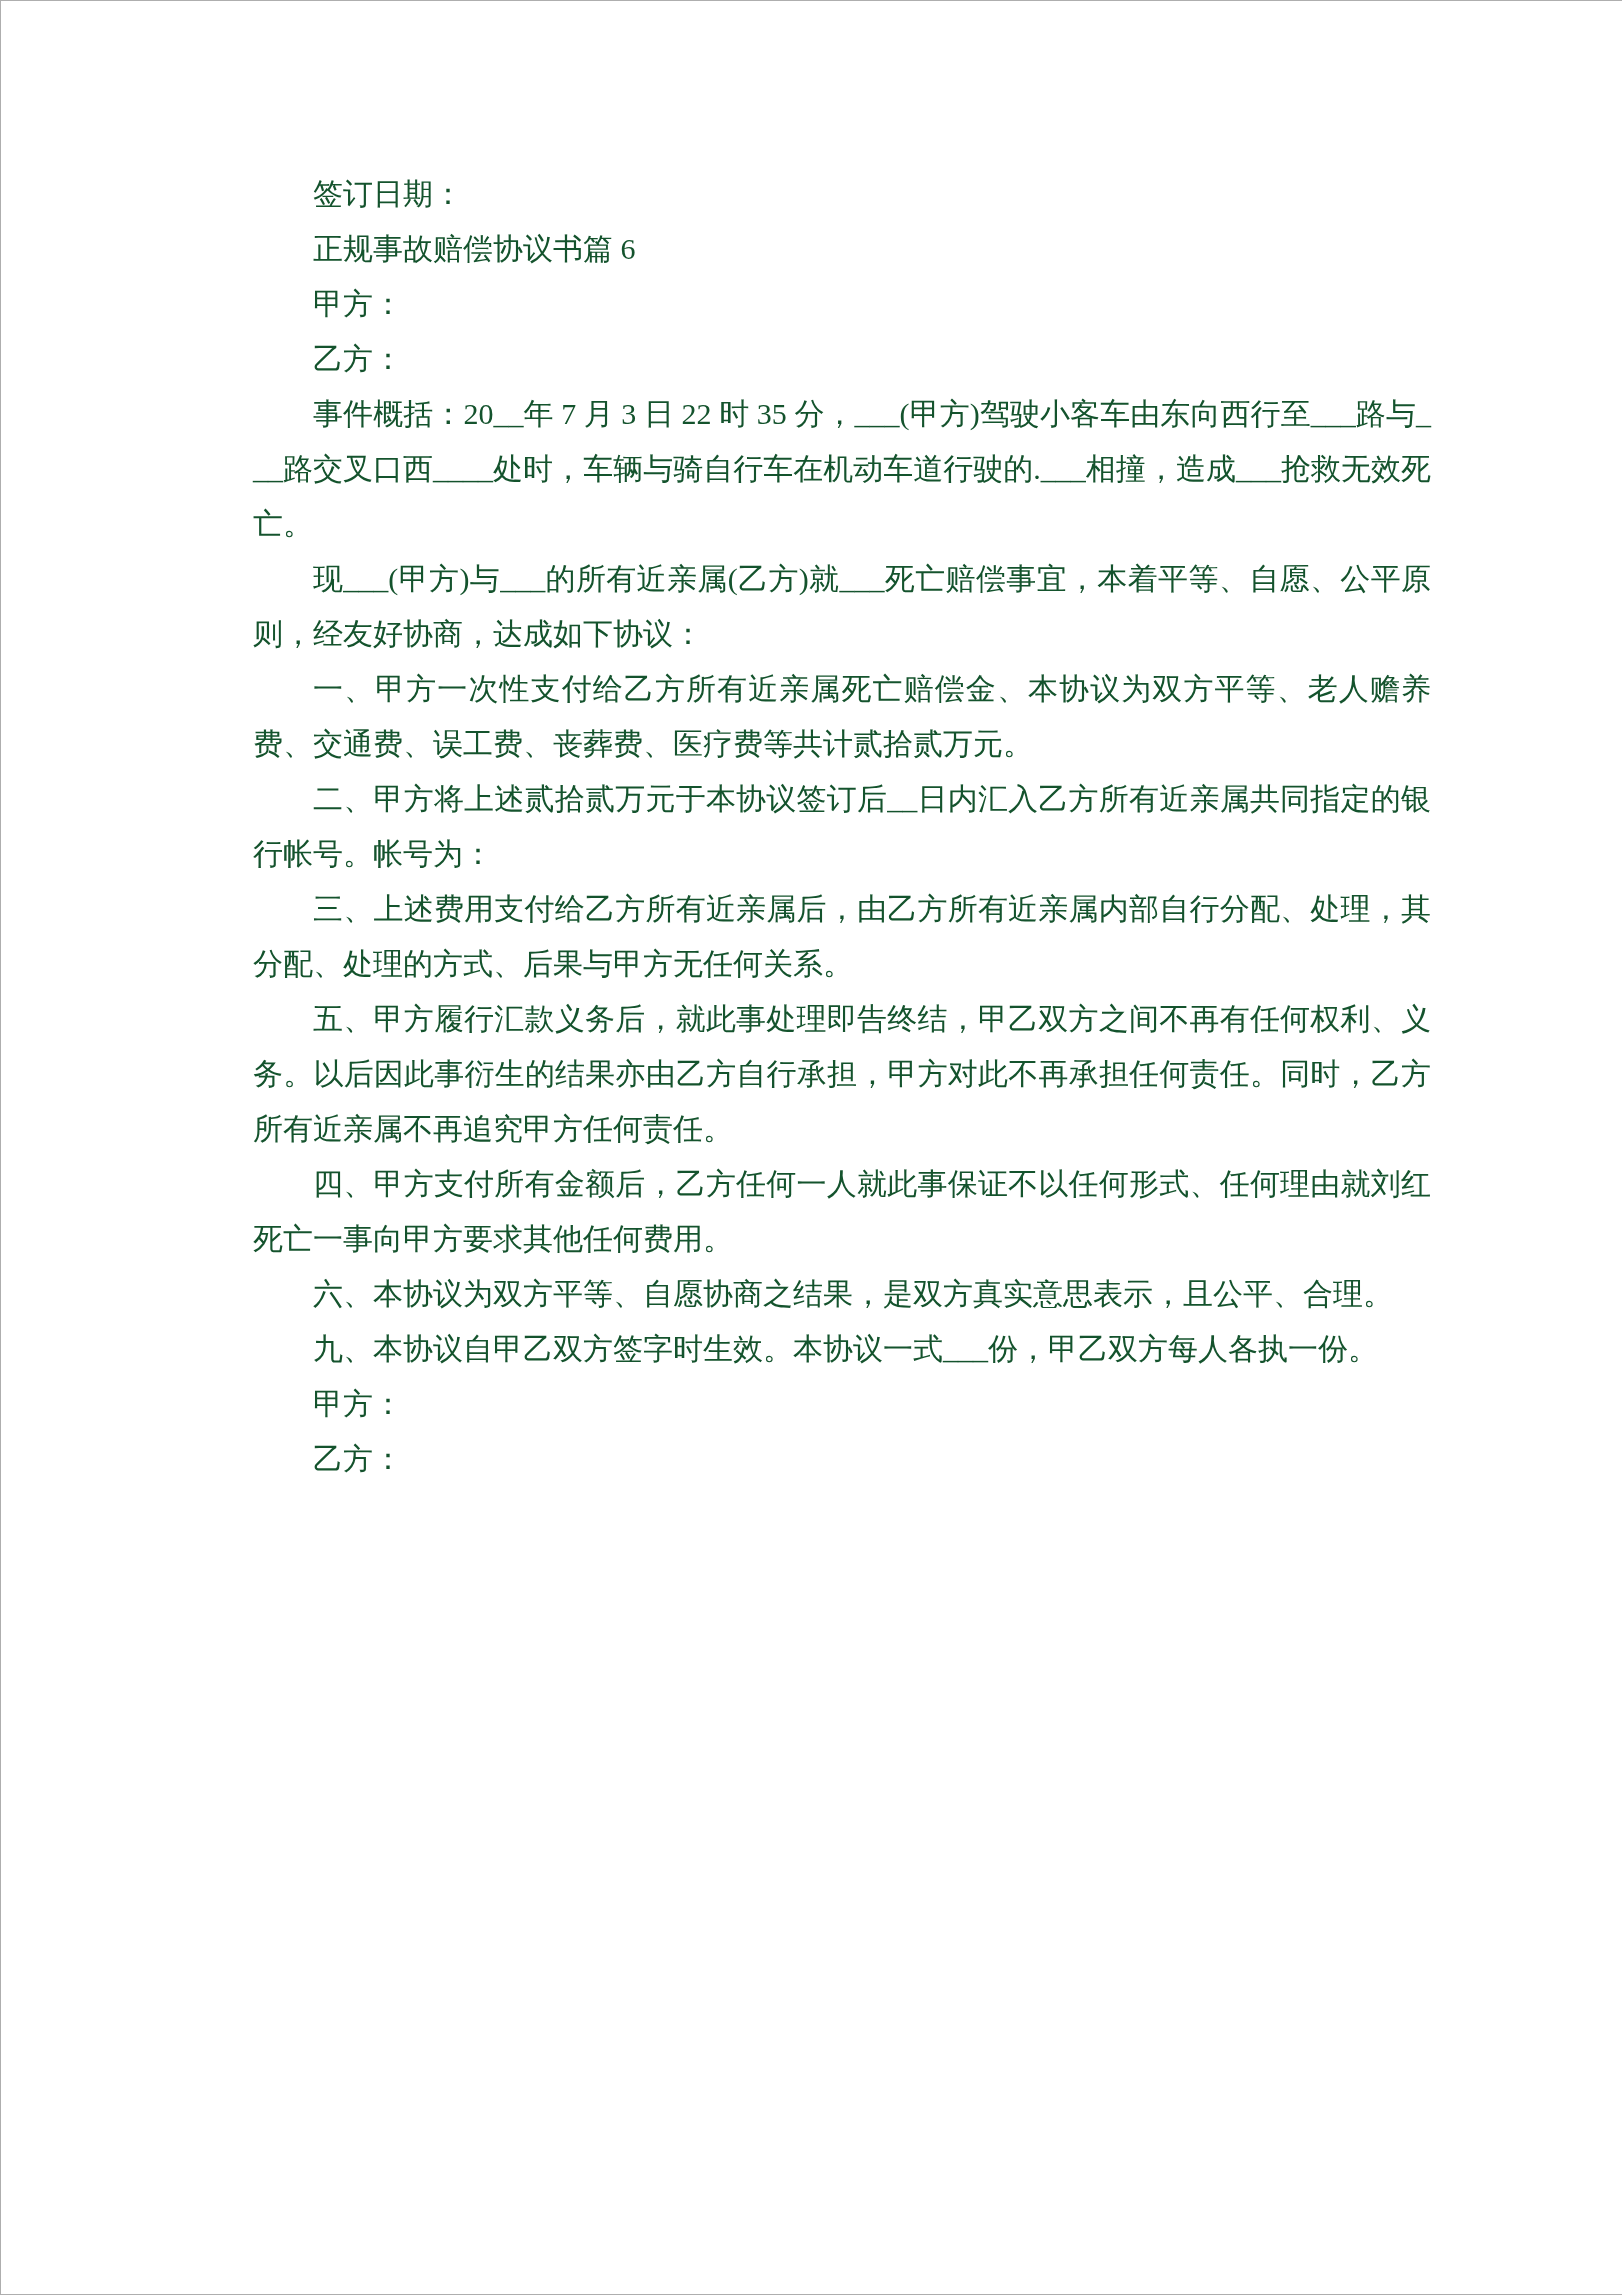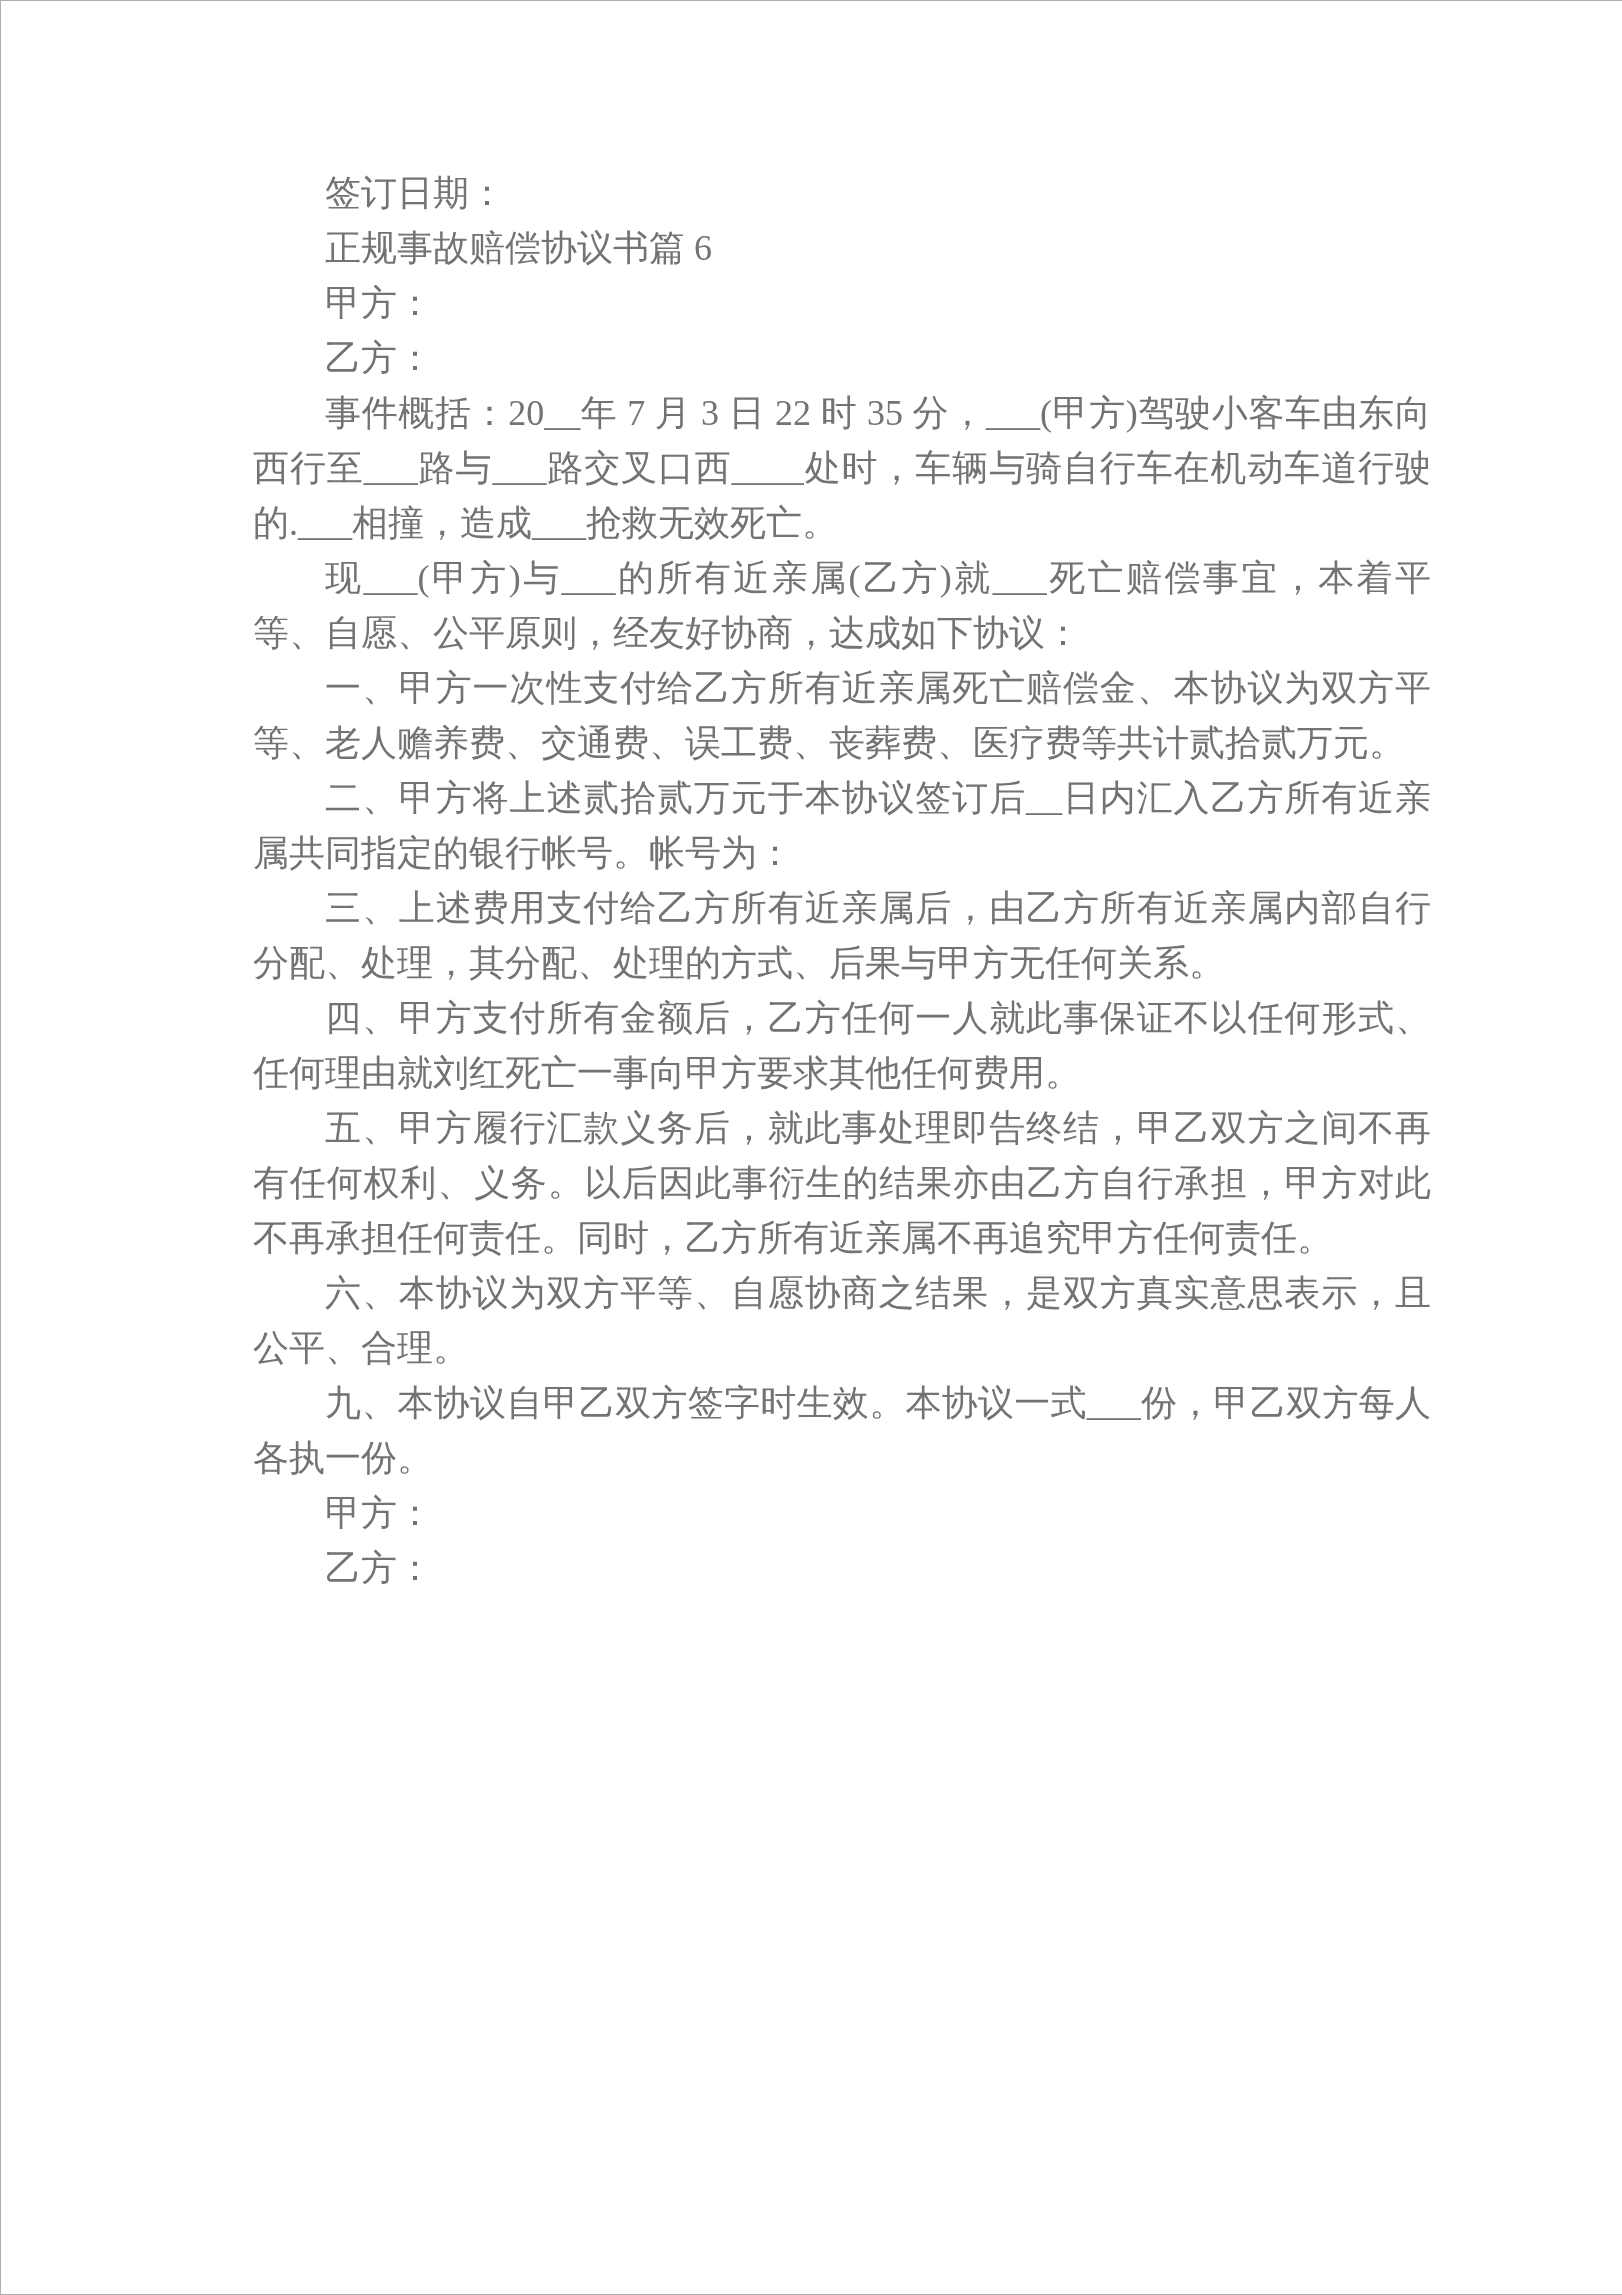--- a/index.html
+++ b/index.html
@@ -21,22 +21,22 @@
     height: 2295px;
     box-sizing: border-box;
     border: 1.3px solid #aeaeae;
     background: #ffffff;
   }
   .content {
     position: absolute;
     left: 252px;
     top: 165px;
     width: 1178px;
-    color: #737373;
-    font-size: 36px;
+    color: #14532d;
+    font-size: 30px;
     line-height: 55px;
     text-align: justify;
   }
   .content p {
     margin: 0;
     padding: 0;
     text-indent: 2em;
     word-break: break-all;
   }
 </style>
@@ -48,21 +48,21 @@
 
   <p>签订日期：</p>
       <p>正规事故赔偿协议书篇 6</p>
       <p>甲方：</p>
       <p>乙方：</p>
       <p>事件概括：20__年 7 月 3 日 22 时 35 分，___(甲方)驾驶小客车由东向西行至___路与___路交叉口西____处时，车辆与骑自行车在机动车道行驶的.___相撞，造成___抢救无效死亡。</p>
       <p>现___(甲方)与___的所有近亲属(乙方)就___死亡赔偿事宜，本着平等、自愿、公平原则，经友好协商，达成如下协议：</p>
       <p>一、甲方一次性支付给乙方所有近亲属死亡赔偿金、本协议为双方平等、老人赡养费、交通费、误工费、丧葬费、医疗费等共计贰拾贰万元。</p>
       <p>二、甲方将上述贰拾贰万元于本协议签订后__日内汇入乙方所有近亲属共同指定的银行帐号。帐号为：</p>
       <p>三、上述费用支付给乙方所有近亲属后，由乙方所有近亲属内部自行分配、处理，其分配、处理的方式、后果与甲方无任何关系。</p>
+      <p>五、甲方履行汇款义务后，就此事处理即告终结，甲乙双方之间不再有任何权利、义务。以后因此事衍生的结果亦由乙方自行承担，甲方对此不再承担任何责任。同时，乙方所有近亲属不再追究甲方任何责任。</p>
       <p>四、甲方支付所有金额后，乙方任何一人就此事保证不以任何形式、任何理由就刘红死亡一事向甲方要求其他任何费用。</p>
-      <p>五、甲方履行汇款义务后，就此事处理即告终结，甲乙双方之间不再有任何权利、义务。以后因此事衍生的结果亦由乙方自行承担，甲方对此不再承担任何责任。同时，乙方所有近亲属不再追究甲方任何责任。</p>
       <p>六、本协议为双方平等、自愿协商之结果，是双方真实意思表示，且公平、合理。</p>
       <p>九、本协议自甲乙双方签字时生效。本协议一式___份，甲乙双方每人各执一份。</p>
       <p>甲方：</p>
       <p>乙方：</p>
     </div>
 </div>
 
 
 </body></html>

